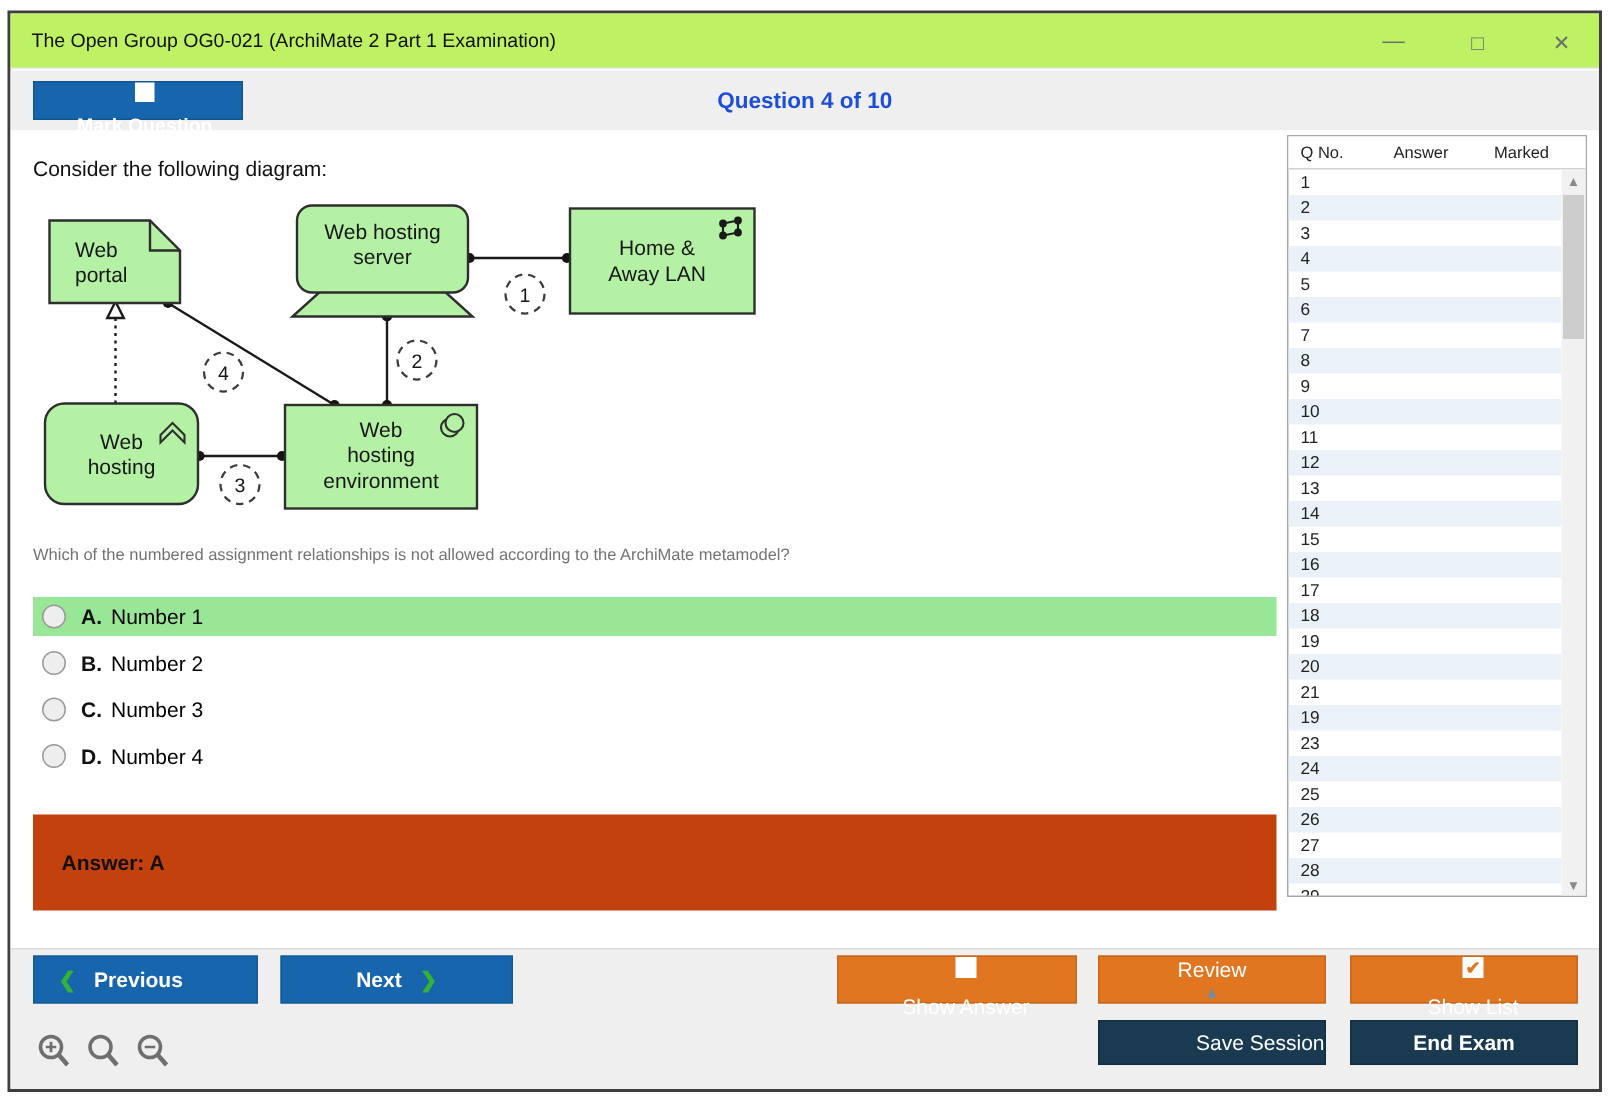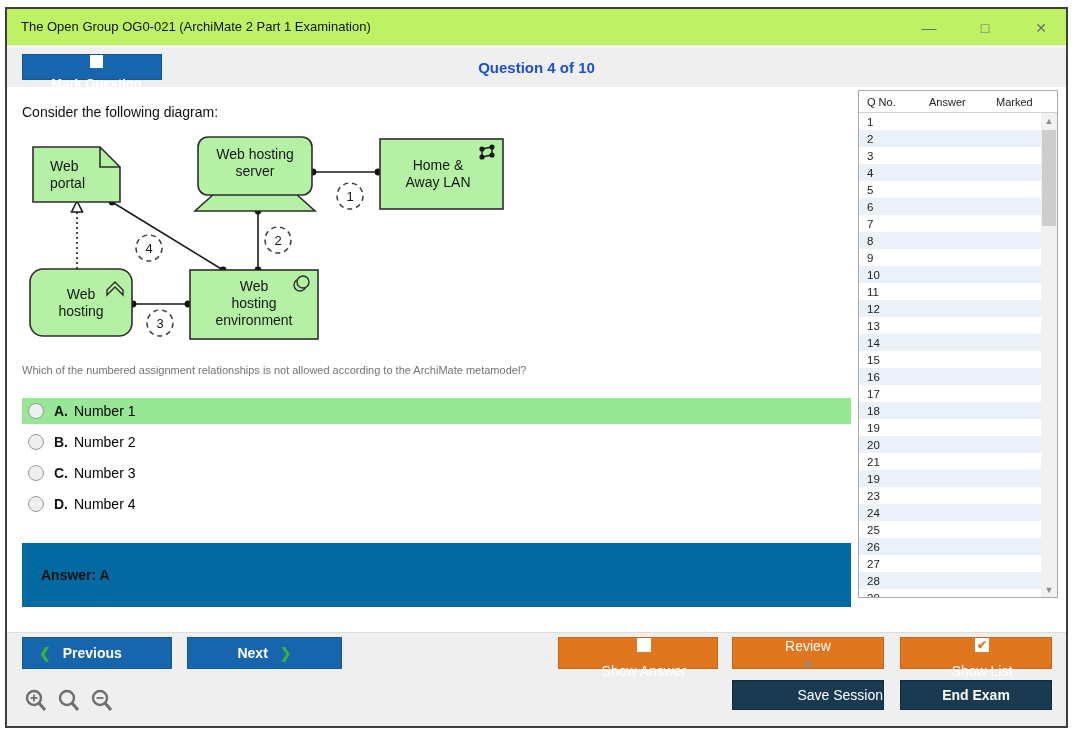--- a/index.html
+++ b/index.html
@@ -34,21 +34,21 @@
 
   .diagram { position:absolute; left:17px; top:48px; }
 
   .options { position:absolute; left:15px; top:311px; width:829px; }
   .opt { height:26px; margin-bottom:5px; display:flex; align-items:center; gap:10px; padding-left:6px; }
   .opt.hl { background:#97e797; }
   .radio { width:16px; height:16px; border-radius:50%; background:#eee; border:1px solid #9a9a9a; flex:0 0 auto; }
   .opt .letter { font-size:14px; font-weight:bold; color:#111; }
   .opt .text { font-size:14px; color:#000000; margin-left:-4px; }
 
-  .answer-box { position:absolute; left:15px; top:456px; width:829px; height:64px; background:#0369a1;
+  .answer-box { position:absolute; left:15px; top:456px; width:829px; height:64px; background:#c2410c;
                 display:flex; align-items:center; padding-left:19px; }
   .answer-box .lbl { font-size:14px; font-weight:bold; color:#111; }
 
   
   .sidebar { position:absolute; left:851px; top:3px; width:200px; height:508px; background:#fff;
              border:1px solid #a9a9a9; }
   .list-header { position:absolute; left:0; top:0; right:0; height:22px; background:#fff;
                  border-bottom:1px solid #d0d0d0; font-size:11px; color:#222; }
   .list-header span { position:absolute; top:5px; }
   .col-qno { left:8px; }

